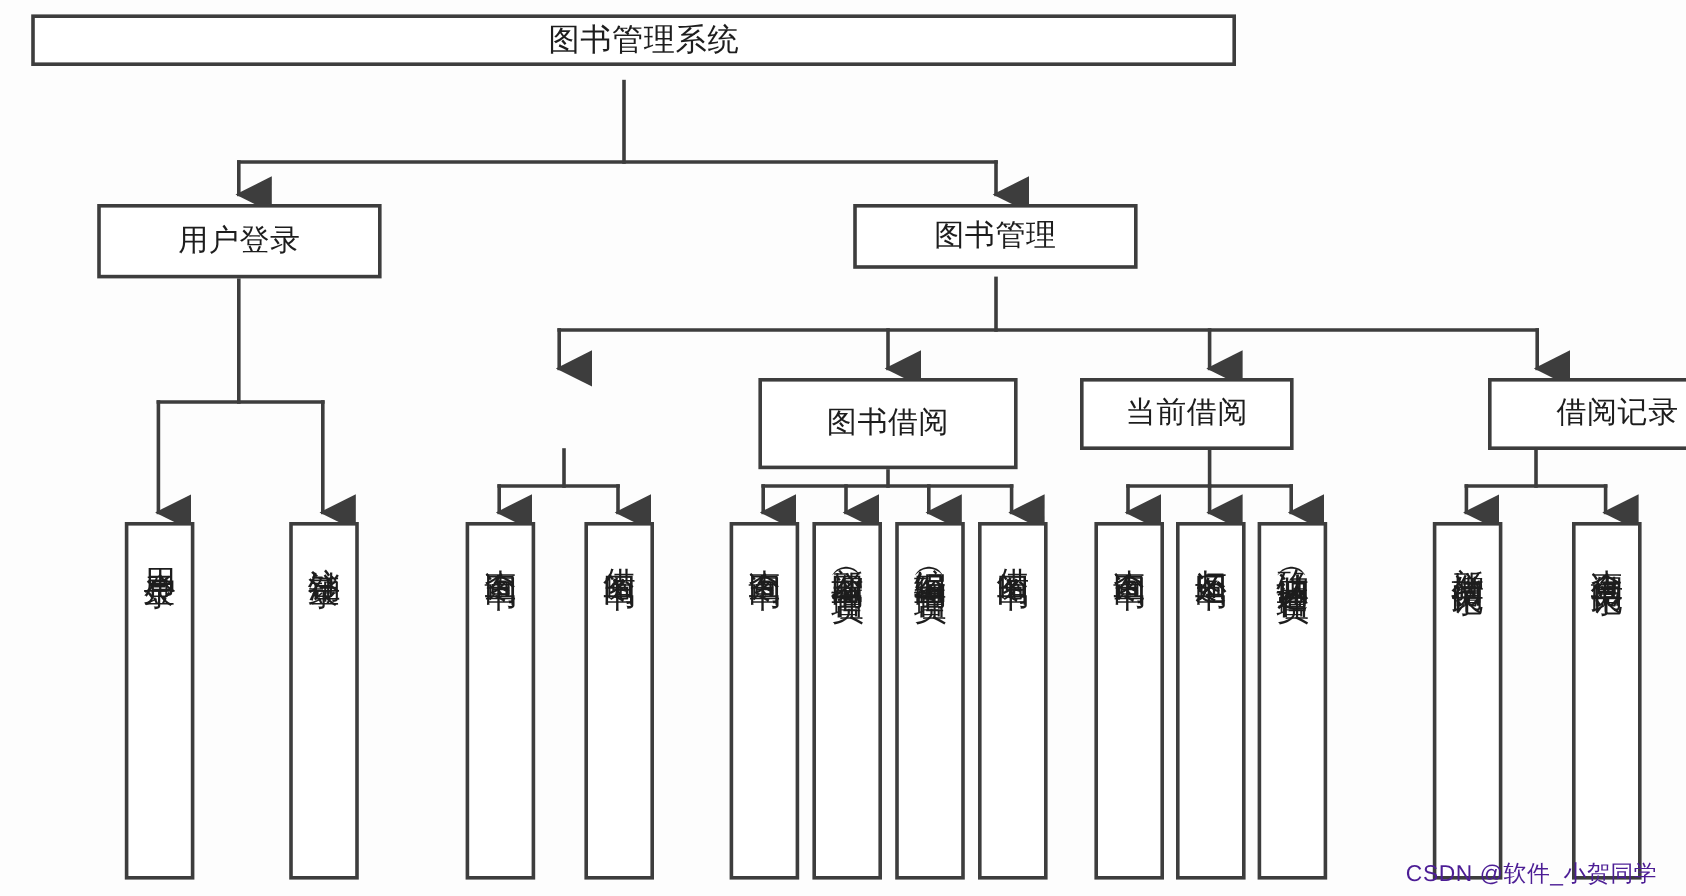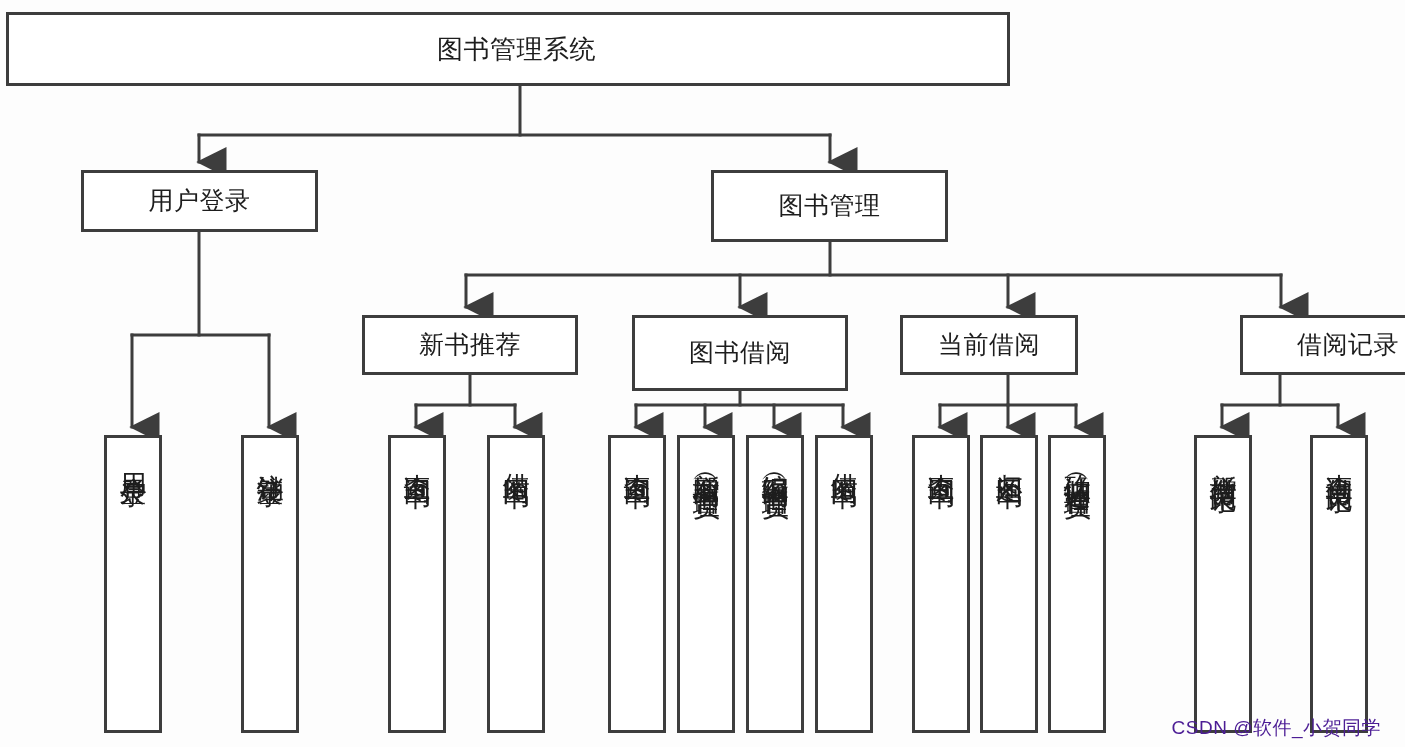--- a/index.html
+++ b/index.html
@@ -119,34 +119,31 @@
       <path d="M 1008 405 L 1008 427" marker-end="url(#arrow)"></path>
       <path d="M 1076 405 L 1076 427" marker-end="url(#arrow)"></path>
 
       <path d="M 1280 375 L 1280 405"></path>
       <path d="M 1222 405 L 1338 405"></path>
       <path d="M 1222 405 L 1222 427" marker-end="url(#arrow)"></path>
       <path d="M 1338 405 L 1338 427" marker-end="url(#arrow)"></path>
     </g>
   </svg>
 
-  <div class="node horiz root" style="left:6px; top:12px; width:1004px; height:74px;padding-left:17px;">
+  <div class="node horiz root" style="left:26px; top:12px; width:1004px; height:43px;padding-left:17px;">
     <span class="node-label">图书管理系统</span>
   </div>
 
   <div class="node horiz" style="left:81px; top:170px; width:237px; height:62px;">
     <span class="node-label">用户登录</span>
   </div>
-  <div class="node horiz" style="left:711px; top:170px; width:237px; height:72px;">
+  <div class="node horiz" style="left:711px; top:170px; width:237px; height:54px;">
     <span class="node-label">图书管理</span>
   </div>
 
-  <div class="node horiz" style="left:362px; top:315px; width:216px; height:60px;">
-    <span class="node-label">新书推荐</span>
-  </div>
   <div class="node horiz" style="left:632px; top:315px; width:216px; height:76px;">
     <span class="node-label">图书借阅</span>
   </div>
   <div class="node horiz" style="left:900px; top:315px; width:178px; height:60px;">
     <span class="node-label">当前借阅</span>
   </div>
   <div class="node horiz" style="left:1240px; top:315px; width:216px; height:60px;">
     <span class="node-label">借阅记录</span>
   </div>
 

